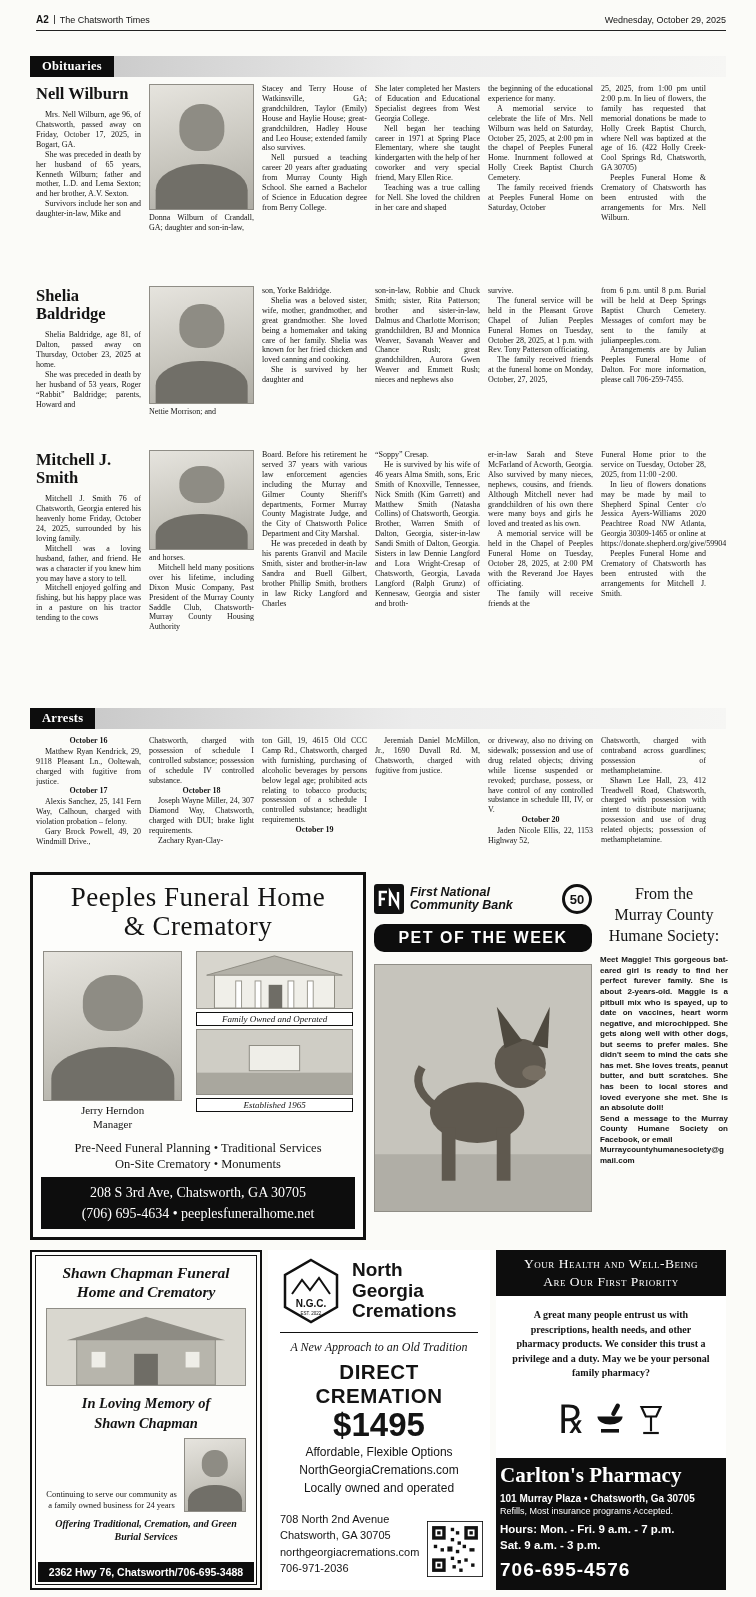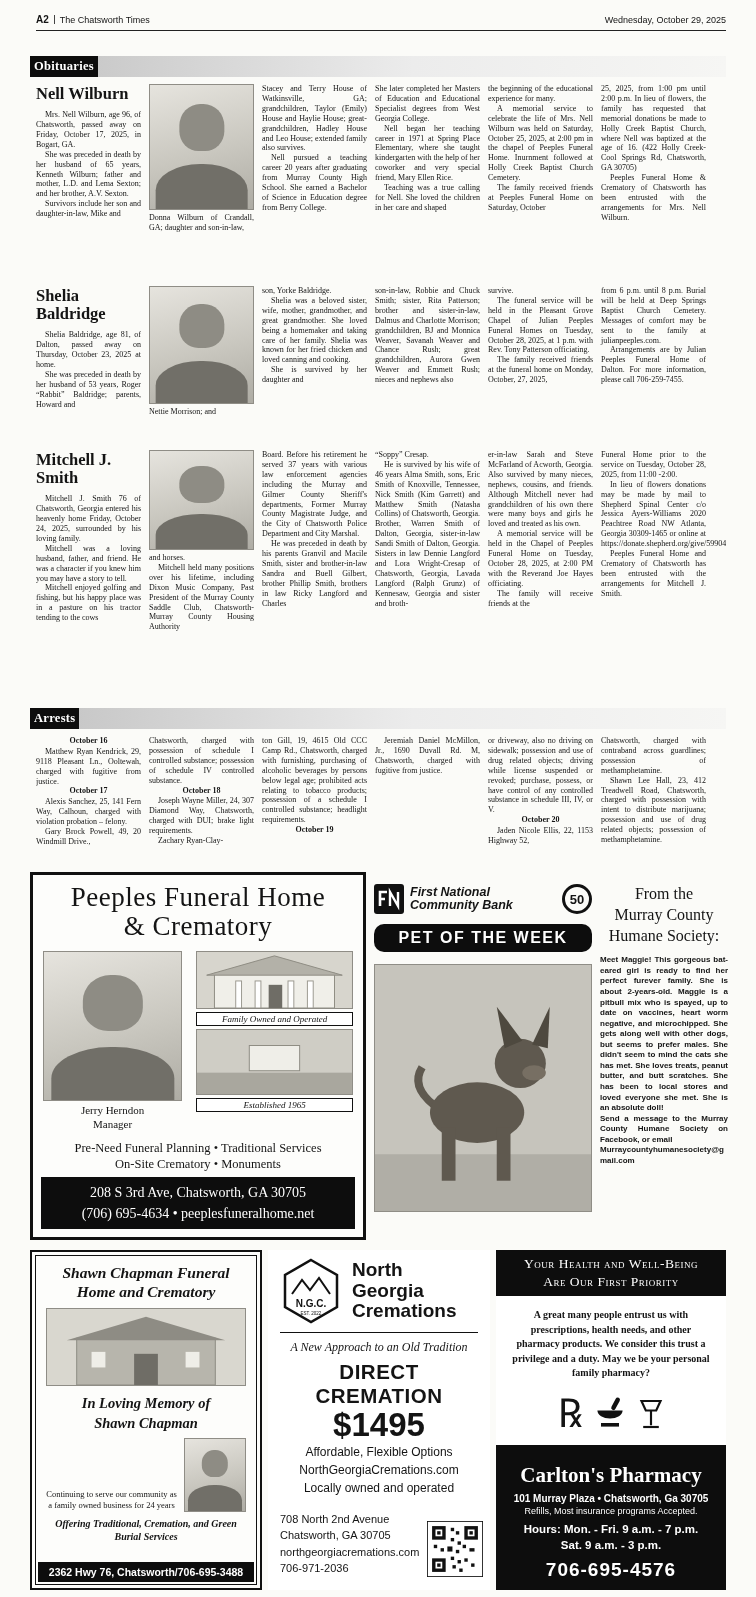--- a/index.html
+++ b/index.html
@@ -6,21 +6,21 @@
 body{background:#9a9a9a;font-family:"Liberation Serif",serif;color:#141414}
 .page{position:relative;width:756px;height:1597px;margin:0 auto;background:#fbfbf8;overflow:hidden}
 
 
 .masthead{position:absolute;top:14px;left:36px;right:30px;display:flex;justify-content:space-between;align-items:flex-end;border-bottom:1.5px solid #222;padding-bottom:5px;font-family:"Liberation Sans",sans-serif;font-size:9px}
 .masthead .page-label{font-weight:bold;font-size:10px}
 .masthead .sep{display:inline-block;width:1px;height:9px;background:#444;margin:0 5px;vertical-align:-1px}
 
 
 .section-banner{position:absolute;left:30px;right:30px;height:21px;background:linear-gradient(to right,#c3c3c3,#ececec 55%,#f6f6f4)}
-.section-label{display:inline-block;height:21px;background:#0d0d0d;color:#fff;font-weight:bold;font-size:12.5px;line-height:21px;padding:0 4px;letter-spacing:.3px}
+.section-label{display:inline-block;height:21px;background:#0d0d0d;color:#fff;font-weight:bold;font-size:12.5px;line-height:21px;padding:0 12px;letter-spacing:.3px}
 
 
 .obit,.arrests-cols{position:absolute;left:36px;width:690px;display:flex;gap:8px;overflow:hidden}
 .col{flex:0 0 105px;width:105px}
 .obit-name{font-size:16.5px;line-height:1.1;font-weight:bold;margin:1px 0 7px}
 .para{font-size:8px;line-height:1.24;text-align:justify;text-indent:9px}
 .date-head{font-size:8px;line-height:1.35;font-weight:bold;text-align:center}
 .cont .para:first-child{text-indent:0}
 .obit-1{top:84px;height:198px}
 .obit-2{top:286px;height:160px}
@@ -85,21 +85,21 @@
 .ngc-bottom{display:flex;margin-top:14px;text-align:left;align-items:flex-end;gap:8px}
 .ngc-addr{font-size:11px;line-height:1.5;flex:1}
 .qr{width:56px;height:56px;flex:0 0 56px}
 
 
 .carlton{position:absolute;left:496px;top:1250px;width:230px;height:340px;background:#fff;display:flex;flex-direction:column}
 .carlton-banner{background:#0d0d0d;color:#fff;text-align:center;font-variant:small-caps;font-size:13.5px;line-height:1.35;padding:5px 0;letter-spacing:.5px}
 .carlton-body{font-weight:bold;font-size:10px;line-height:1.45;text-align:center;padding:12px 12px 2px}
 .carlton-rx{display:flex;align-items:center;justify-content:center;gap:10px;flex:1}
 .rx-symbol{font-size:40px;line-height:1}
-.carlton-black{background:#0d0d0d;color:#fff;text-align:center;padding:18px 4px 9px}
+.carlton-black{background:#0d0d0d;color:#fff;padding:5px 4px 9px}
 .carlton-name{font-size:21px;font-weight:bold;margin-bottom:5px}
 .carlton-addr{font-family:"Liberation Sans",sans-serif;font-weight:bold;font-size:10px}
 .carlton-refills{font-family:"Liberation Sans",sans-serif;font-size:9px;margin:2px 0 5px}
 .carlton-hours{font-family:"Liberation Sans",sans-serif;font-weight:bold;font-size:11.5px;line-height:1.4}
 .carlton-phone{font-family:"Liberation Sans",sans-serif;font-weight:bold;font-size:19px;margin-top:6px;letter-spacing:1px}
 </style>
 </head>
 <body>
 
 <div class="page">

